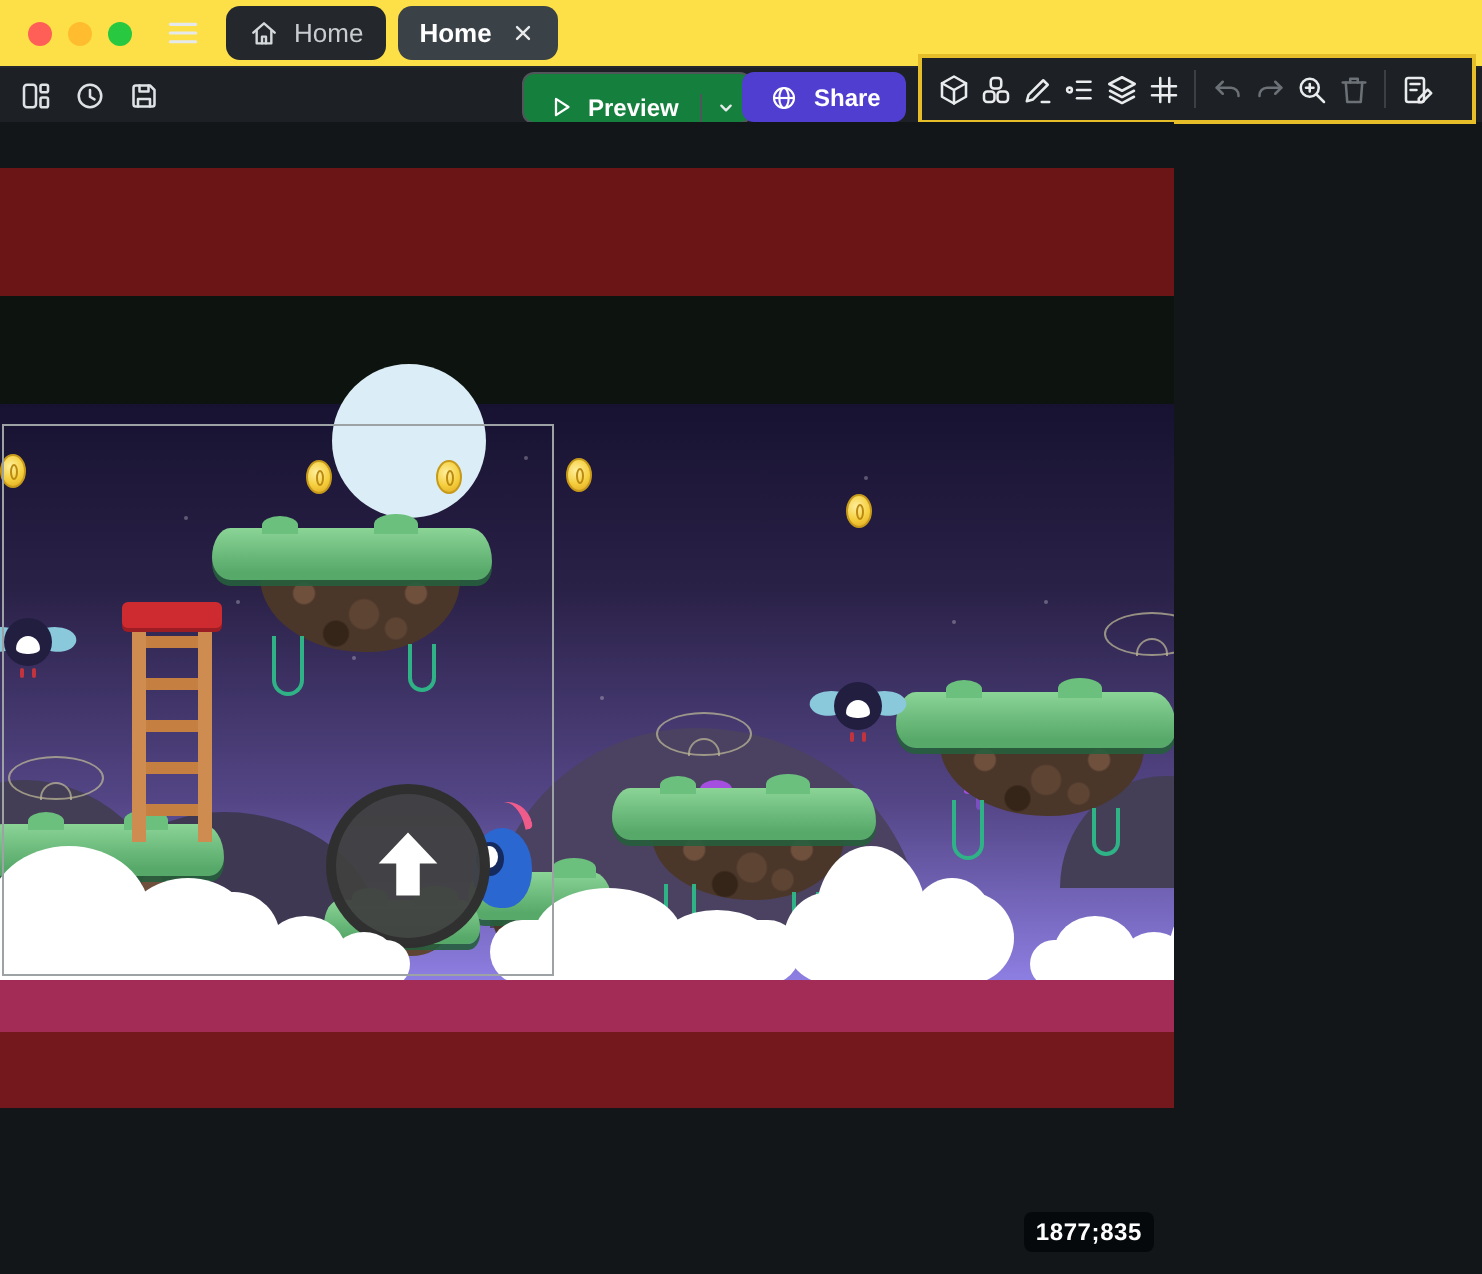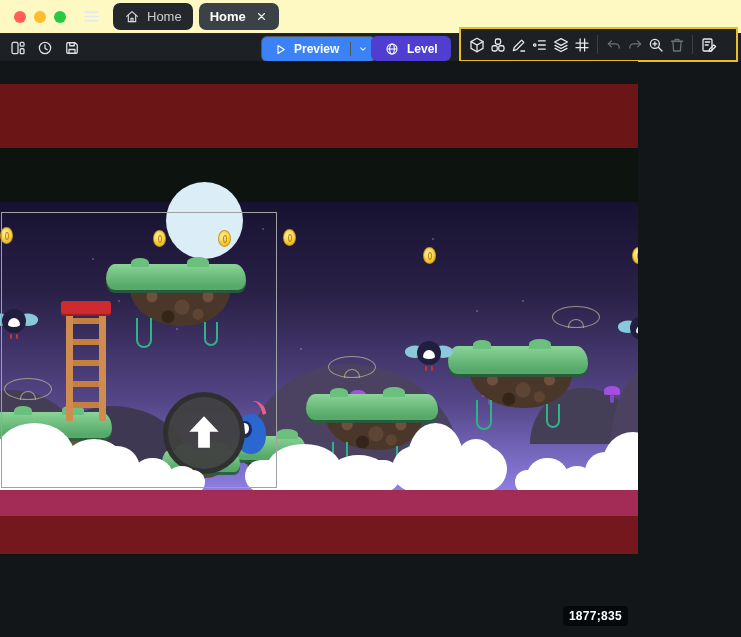--- a/index.html
+++ b/index.html
@@ -1,57 +1,57 @@
 <!DOCTYPE html>
 <html><head>
 <meta charset="utf-8">
 <style>
   html,body{margin:0;padding:0;background:#000;}
   .app{position:relative;width:741px;height:637px;overflow:hidden;background:#121619;
        font-family:"Liberation Sans",sans-serif;-webkit-font-smoothing:antialiased;}
 
   
-  .titlebar{position:absolute;left:0;top:0;width:100%;height:33px;background:#fef9c3;
+  .titlebar{position:absolute;left:0;top:0;width:100%;height:33px;background:#fde047;
             display:flex;align-items:center;box-sizing:border-box;padding-left:14px;}
   .lights{display:flex;gap:8px;align-items:center;}
   .light{width:12px;height:12px;border-radius:50%;display:inline-block;}
   .menu-btn{background:none;border:none;color:#e6e9eb;margin-left:14px;padding:2px;cursor:pointer;display:flex;}
   .tabs{display:flex;align-items:center;margin-left:10px;gap:6px;height:100%;}
   .tab{display:flex;align-items:center;gap:7px;height:27px;padding:0 11px;border-radius:7px;
        background:#24282c;color:#c9cdd0;font-size:13px;cursor:pointer;white-space:nowrap;}
   .tab.active{background:#3a4147;color:#ffffff;font-weight:bold;}
   .tab .t-icon{display:flex;color:#d6d9db;}
   .t-close{display:flex;color:#aeb3b7;margin-left:2px;cursor:pointer;}
   .tab.active .t-close{color:#e8eaec;}
 
   
   .toolbar{position:absolute;left:0;top:33px;width:100%;height:28px;background:#1d2125;
            border-top:1px solid rgba(255,255,255,0.03);box-sizing:border-box;}
   .tb-left{position:absolute;left:8px;top:0;height:28px;display:flex;align-items:center;gap:7px;}
   .icon-btn{background:none;border:none;color:#dfe2e4;padding:1px;display:flex;cursor:pointer;}
-  .preview-split{position:absolute;left:261px;top:2px;height:24px;display:flex;align-items:center;
-                 border:1px solid #51565b;border-radius:6px;background:#3b82f6;overflow:hidden;}
+  .preview-split{position:absolute;left:261px;top:2px;height:24px;display:flex;align-items:flex-end;
+                 border:1px solid #51565b;border-radius:6px;background:#15803d;overflow:hidden;}
   .preview-main{display:flex;align-items:center;gap:6px;background:none;border:none;color:#fff;
                 font-weight:bold;font-size:12px;padding:0 11px;cursor:pointer;font-family:inherit;}
   .preview-arrow{display:flex;align-items:center;background:none;border:none;color:#e8eaec;
                  border-left:1px solid #51565b;padding:0 5px;cursor:pointer;}
   .share-btn{position:absolute;left:371px;top:2px;height:25px;display:flex;align-items:center;gap:7px;
              border:none;border-radius:6px;color:#fff;font-weight:bold;font-size:12px;
              padding:0 13px;cursor:pointer;font-family:inherit;}
 
   
   .highlight-box{position:absolute;left:459px;top:27px;width:279px;height:35px;box-sizing:border-box;
                  background:#1d2125;display:flex;align-items:center;padding:0 5px;}
   .tool{background:none;border:none;color:#e9ebed;width:21px;height:24px;display:flex;
         align-items:center;justify-content:center;cursor:pointer;padding:0;}
   .tool.disabled{color:#6b7176;}
   .tb-divider{width:1px;height:19px;background:#3a4046;margin:0 5px;flex:0 0 1px;}
 
   
-  #scene{position:absolute;left:0;top:61px;width:638px;height:576px;background:#121619;overflow:hidden;}
+  #scene{position:absolute;left:0;top:61px;width:587px;height:576px;background:#121619;overflow:hidden;}
   #scene div{position:absolute;}
   .band{left:0;width:741px;}
   .star{width:2px;height:2px;border-radius:50%;background:rgba(255,255,255,0.28);}
   .moon{background:#dbedf6;border-radius:50%;}
   .mountain{border-radius:48% 52% 0 0 / 100% 100% 0 0;}
   .ghost{border:1.5px solid rgba(186,181,150,0.75);border-radius:50%;box-sizing:border-box;}
   .ghost-arc{left:50%;transform:translateX(-50%);bottom:-1px;width:16px;height:9px;
              border:1.5px solid rgba(186,181,150,0.75);border-bottom:none;border-radius:10px 10px 0 0;box-sizing:border-box;}
   .mush-cap{border-radius:55% 55% 15% 15%;}
   .mush-stem{border-radius:2px;}
@@ -176,21 +176,21 @@
       </button>
     </div>
     <button class="share-btn" id="share-btn" style="background: rgb(79, 62, 207);">
       <span style="display:flex;">
         <svg viewBox="0 0 24 24" width="16" height="16" fill="none" stroke="currentColor" stroke-width="1.6">
             <circle cx="12" cy="12" r="7.5"></circle>
             <path d="M4.5 12h15"></path>
             <ellipse cx="12" cy="12" rx="3.5" ry="7.5"></ellipse>
           </svg>
       </span>
-      <span>Level</span>
+      <span>Share</span>
     </button>
   </div>
 
   <div class="highlight-box" id="highlight-box" style="border: 2px solid rgb(229, 190, 41);">
       <button class="tool">
         <svg viewBox="0 0 24 24" width="18" height="18" fill="none" stroke="currentColor" stroke-width="1.7" stroke-linecap="round" stroke-linejoin="round">
           <path d="M12 3l8 4.5v9L12 21l-8-4.5v-9z"></path>
           <path d="M4 7.5L12 12l8-4.5"></path>
           <path d="M12 12v9"></path>
         </svg>

